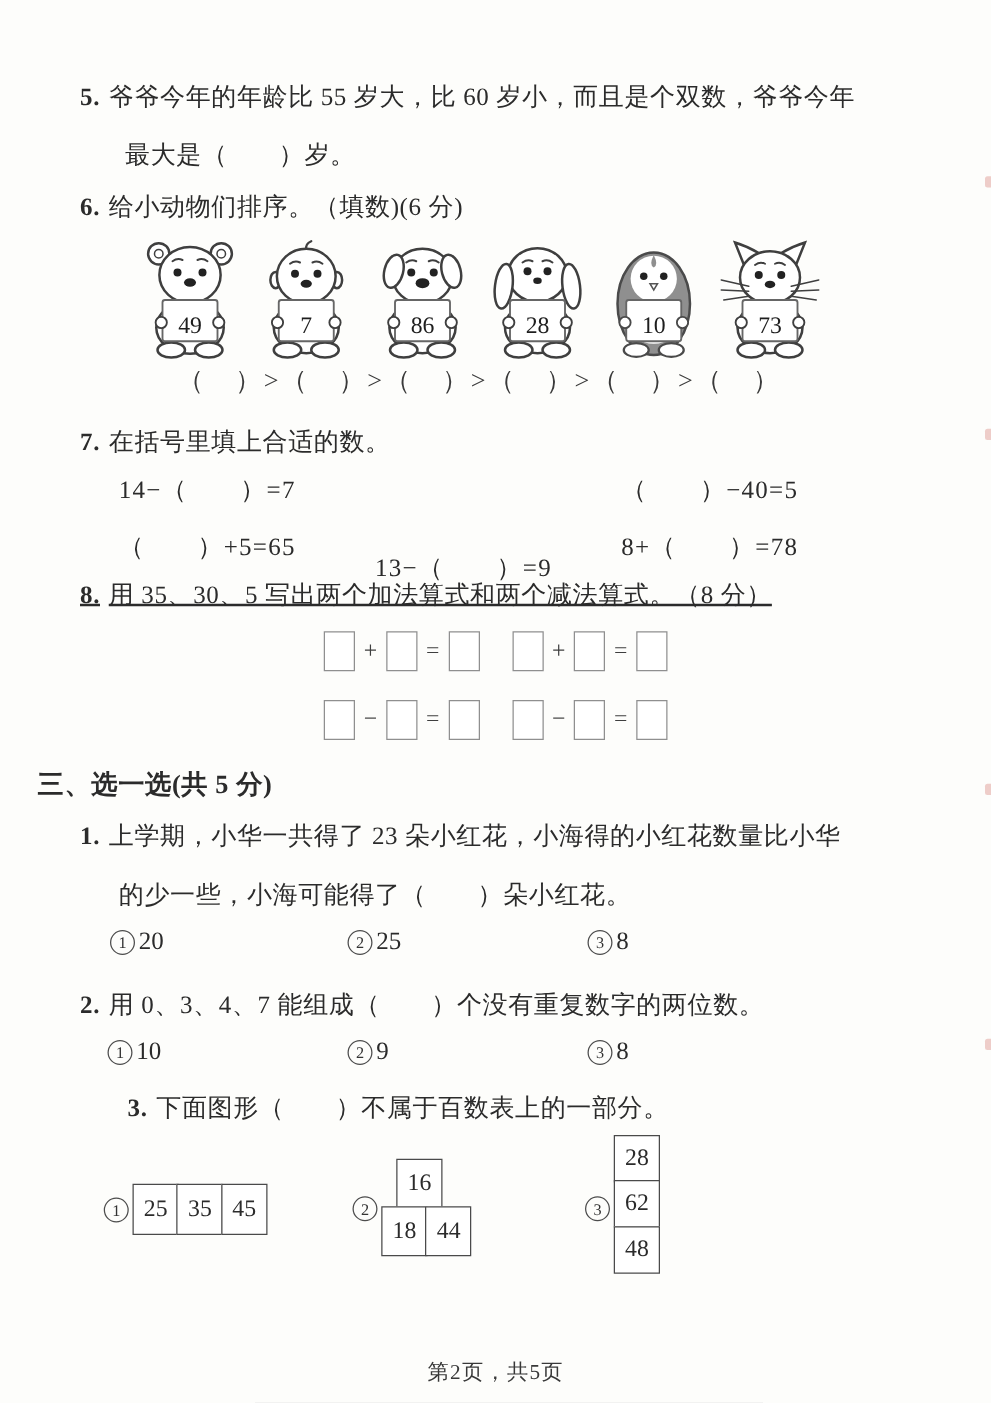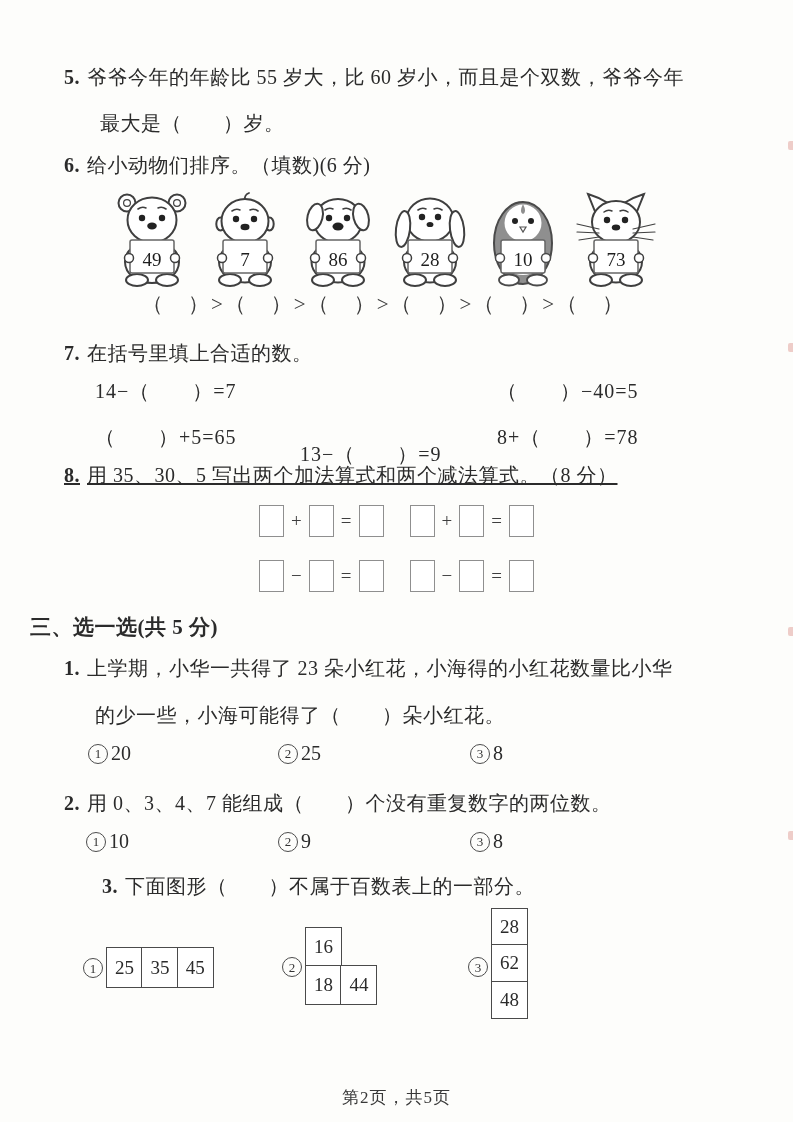--- a/index.html
+++ b/index.html
@@ -296,21 +296,21 @@
     <span class="circ lbl" style="left:0; top:11px;">1</span>
     <div class="cellrow" style="position:absolute; left:23px; top:0;">
       <div class="cell" style="height:41px;">25</div>
       <div class="cell" style="height:41px;">35</div>
       <div class="cell" style="height:41px;">45</div>
     </div>
   </div>
 
   <div class="fig" style="left:282px; top:927px; width:120px; height:82px;">
     <span class="circ lbl" style="left:0; top:30px;">2</span>
-    <div class="cell" style="position:absolute; left:23px; top:0; height:40px;text-align:center;">16</div>
+    <div class="cell" style="position:absolute; left:35px; top:0; height:40px;text-align:center;">16</div>
     <div class="cellrow" style="position:absolute; left:23px; top:38.4px;">
       <div class="cell" style="height:40px;">18</div>
       <div class="cell" style="height:40px;">44</div>
     </div>
   </div>
 
   <div class="fig" style="left:468px; top:908px; width:80px; height:118px;">
     <span class="circ lbl" style="left:0; top:49px;">3</span>
     <div class="cellcol" style="position:absolute; left:23px; top:0;">
       <div class="cell">28</div>

